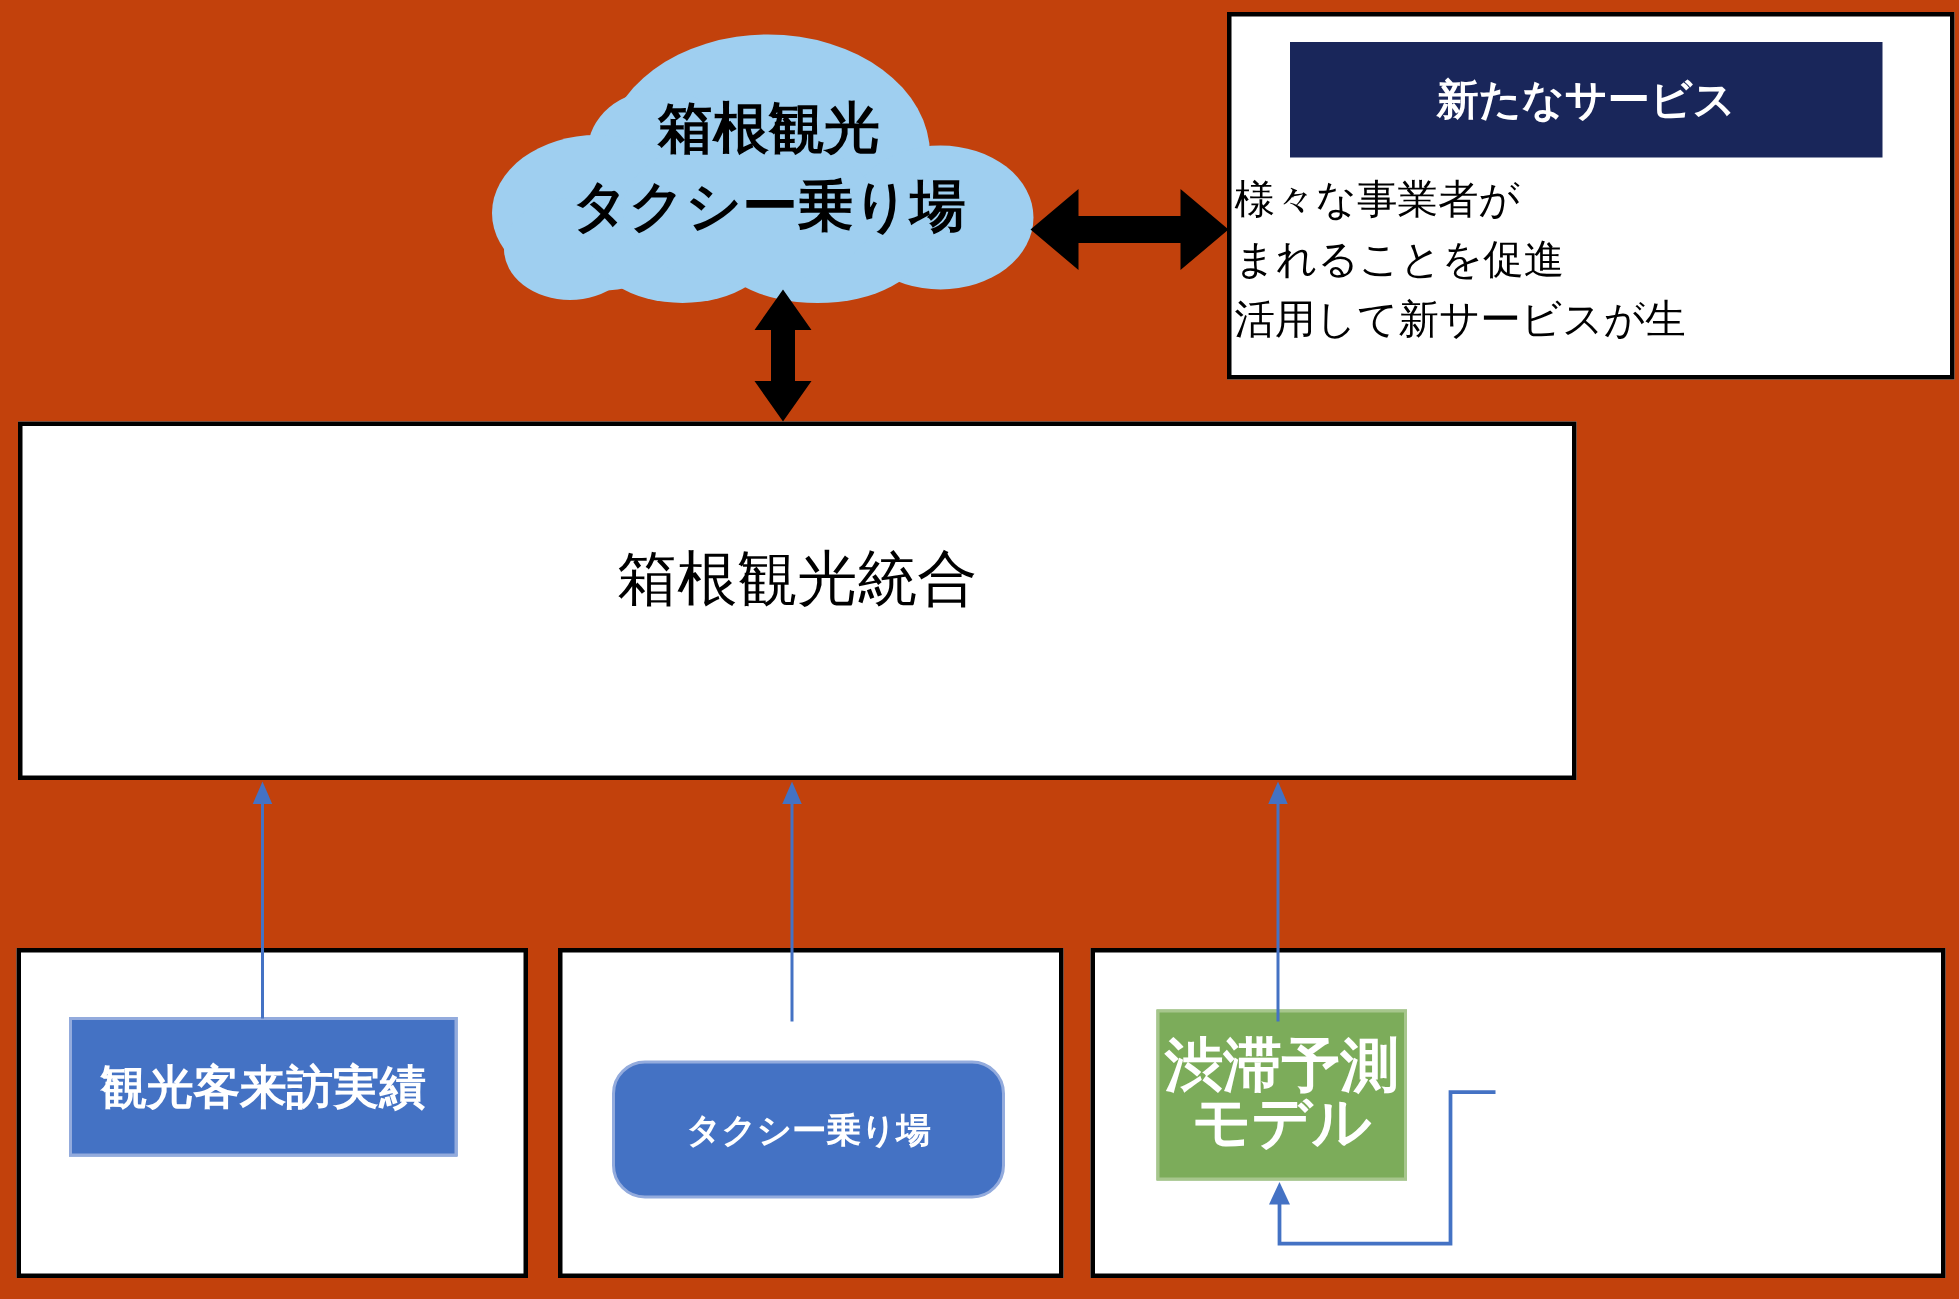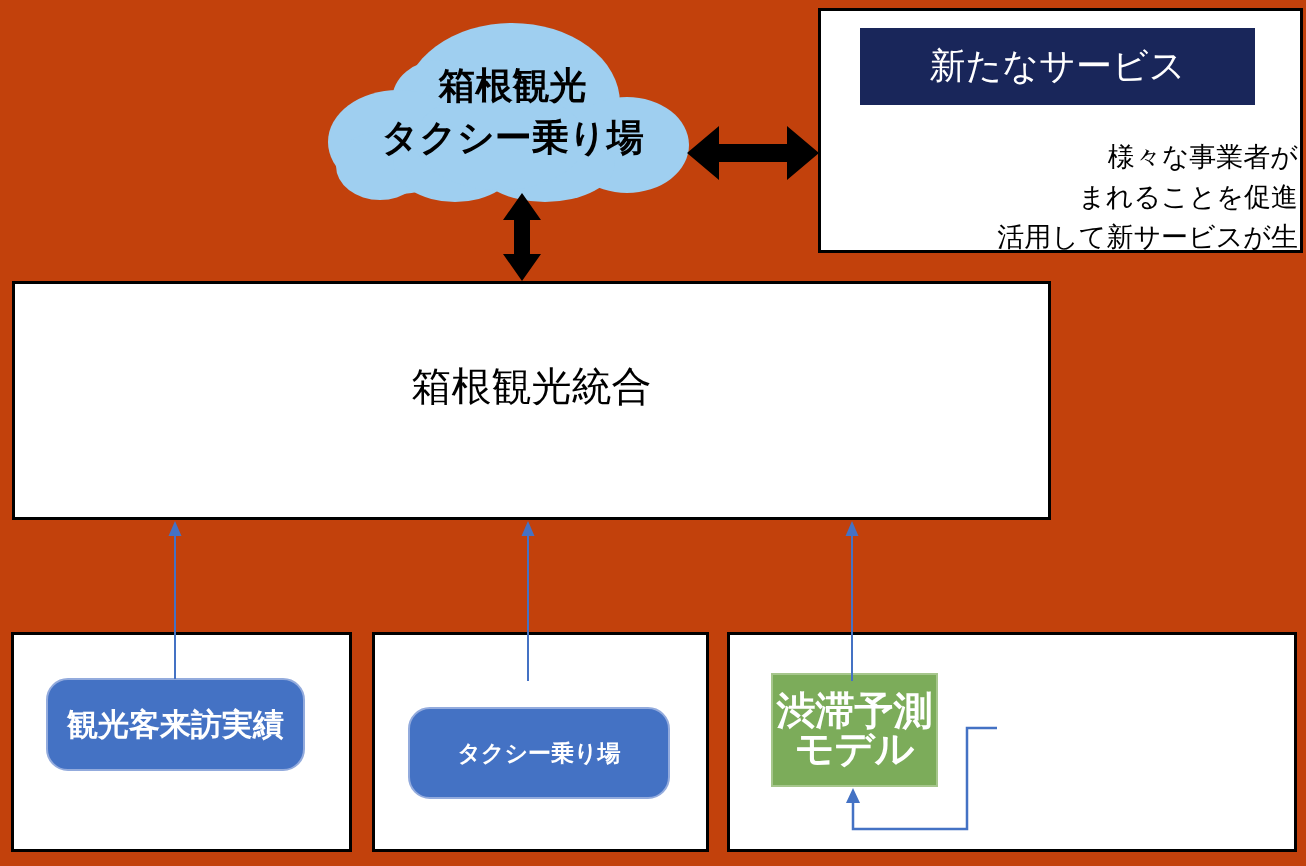--- a/index.html
+++ b/index.html
@@ -17,26 +17,26 @@
   
   .cloud-text {
     left:330px; top:60px; width:365px;
     text-align:center; font-weight:bold; font-size:37px; line-height:52px; color:#000;
   }
 
   
   .ns-box   { left:818px; top:8px;  width:485px; height:245px; }
   .ns-head  {
     left:860px; top:28px; width:395px; height:77px;
-    background:#19265A; color:#ffffff; font-weight:normal; font-size:36px;
+    background:#19265A; color:#ffffff; font-weight:bold; font-size:28px;
     display:flex; align-items:center; justify-content:center; text-align:center;
   }
   .ns-body  {
     left:823px; top:113px; width:475px;
-    text-align:right; font-size:27px; line-height:40px; color:#000;margin-top:24px;
+    text-align:left; font-size:27px; line-height:40px; color:#000;
   }
 
   
   .db-box  { left:12px; top:281px; width:1039px; height:239px; }
   .db-text {
     left:12px; top:360px; width:1039px;
     text-align:center; font-weight:normal; font-size:40px; line-height:52px; color:#000;
   }
 
   
@@ -45,21 +45,21 @@
   .br-frame { left:727px; top:632px; width:570px; height:220px; }
 
   
   .chip {
     display:flex; flex-direction:column; align-items:center; justify-content:center;
     color:#ffffff; font-weight:bold; text-align:center; box-sizing:border-box;
   }
   .chip-blue  { background:#4472C4; border:2px solid #93abdd; }
   .chip-green { background:#7CAC5A; border:2px solid #a6c68c; }
 
-  .visitor-chip { left:46px;  top:678px; width:259px; height:93px;  font-size:31px;border-radius:22px; }
+  .visitor-chip { left:46px;  top:678px; width:259px; height:93px;  font-size:31px; }
   .taxi-chip    { left:408px; top:707px; width:262px; height:92px;  font-size:23px;border-radius:22px; }
   .model-chip   { left:771px; top:673px; width:167px; height:114px; font-size:39px; line-height:38px; }
   .traffic-chip { left:997px; top:679px; width:214px; height:114px; }
   .traffic-l1   { font-size:31px; line-height:40px; }
   .traffic-l2   { font-size:23px; line-height:30px; }
 </style>
 </head>
 <body>
 
 <div id="canvas">

